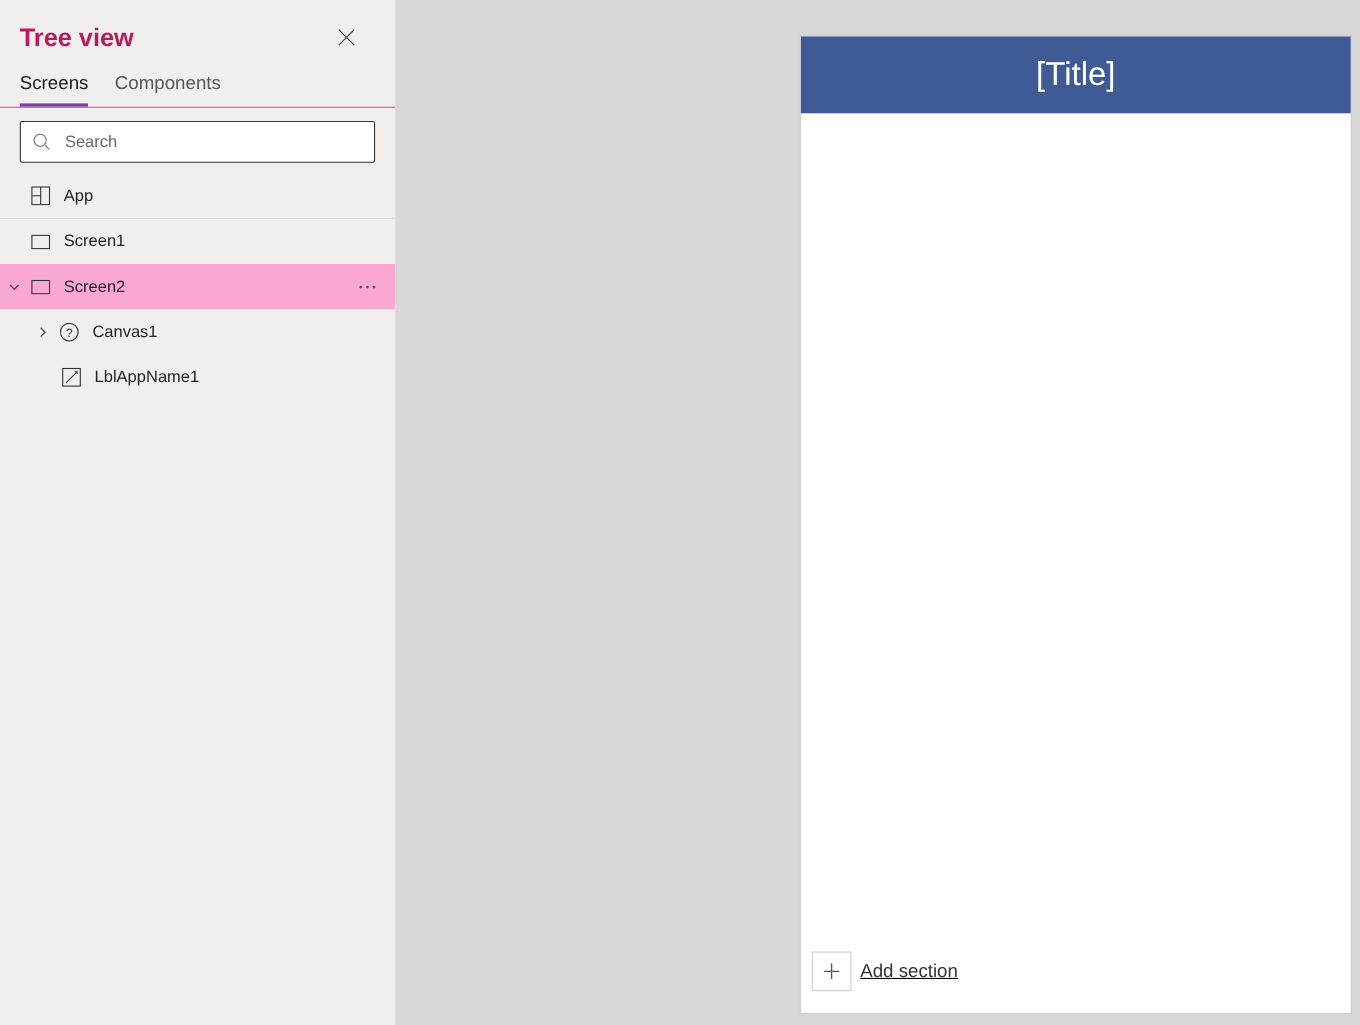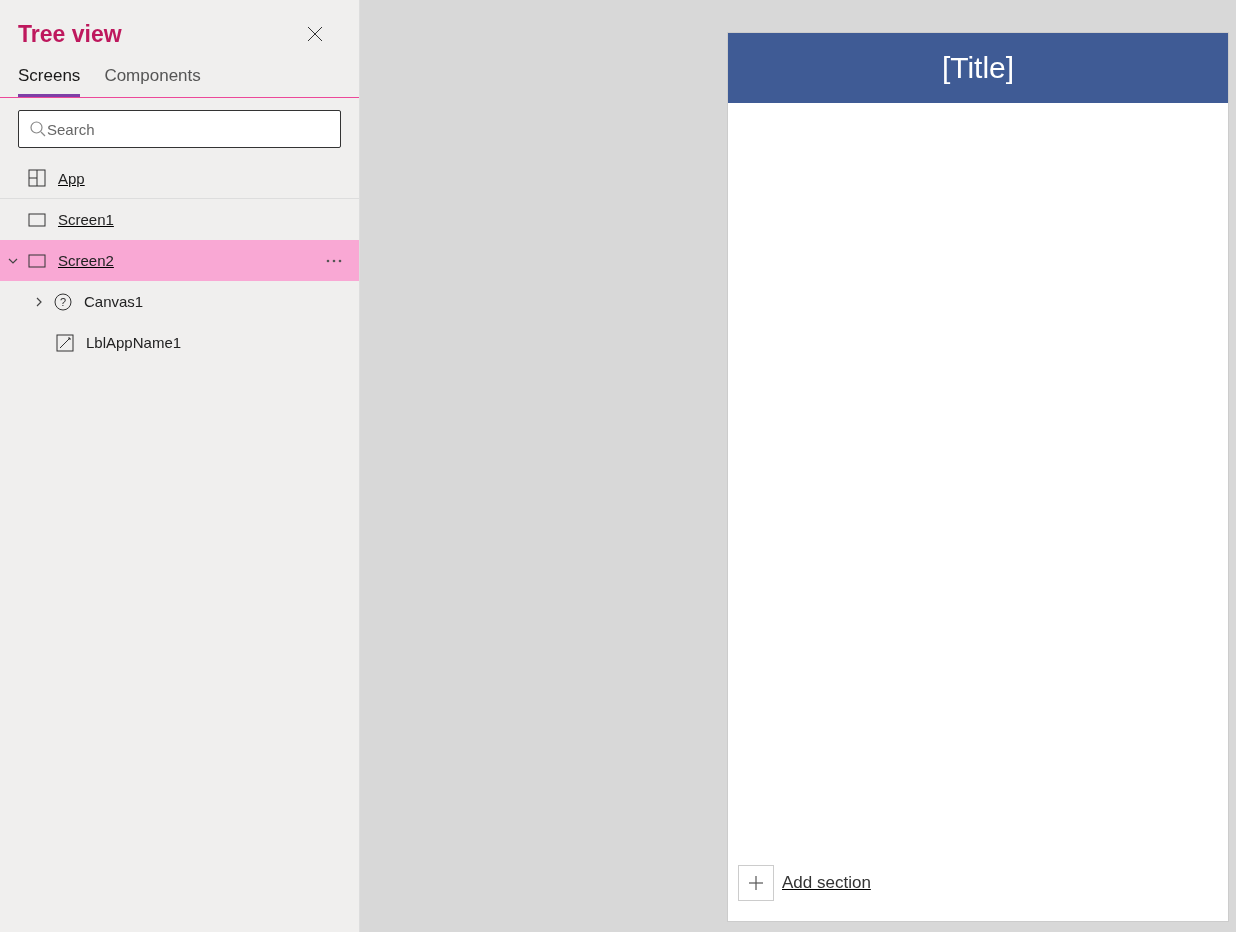--- a/index.html
+++ b/index.html
@@ -75,40 +75,40 @@
       padding: 0 10px;
       border-radius: 2px;
     }
     .search-box svg {
       flex-shrink: 0;
     }
     .search-input {
       border: none;
       outline: none;
       font-size: 15px;
-      margin-left: 0;
+      margin-left: 12px;
       width: 100%;
       color: #555;
       background: transparent;
     }
     .search-input::placeholder {
       color: #666;
     }
     .tree {
       display: flex;
       flex-direction: column;
     }
     .tree-item {
       display: flex;
       align-items: center;
       height: 41px;
       cursor: pointer;
       padding-right: 10px;
     }
-    .tree-item.level0 { padding-left: 26px; text-decoration: underline; }
+    .tree-item.level0 { padding-left: 26px; }
     .tree-item.level0.with-chevron { padding-left: 0px; }
     .tree-item.level1 { padding-left: 26px; }
     .tree-item.level2 { padding-left: 54px; }
     .tree-item.divider-bottom {
       border-bottom: 1px solid #ddd;
     }
     .tree-item.selected {
       background: #f9a8d4;
     }
     .chevron-slot {

